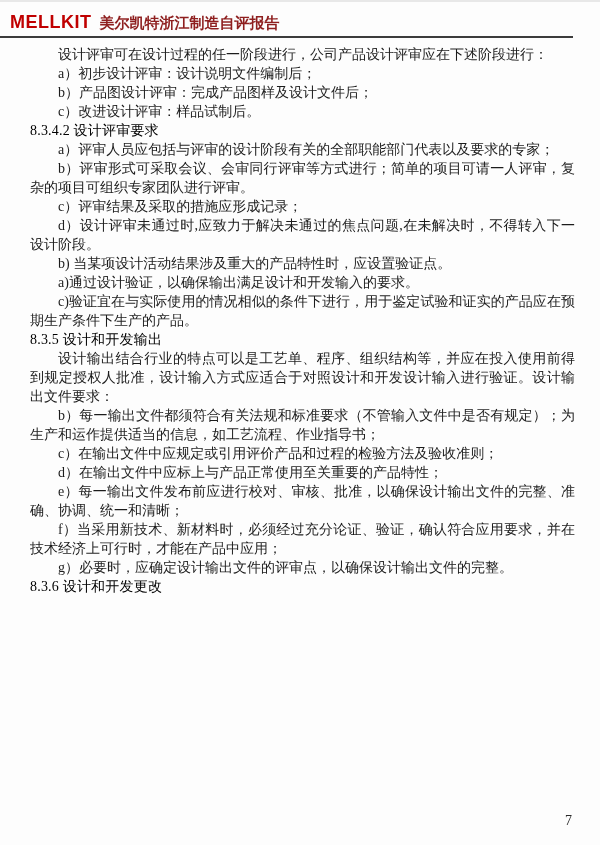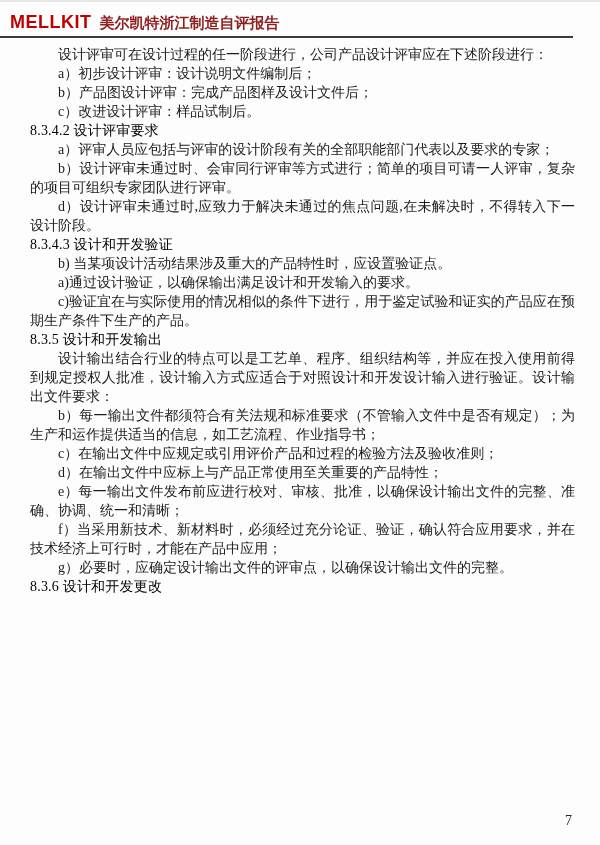--- a/index.html
+++ b/index.html
@@ -68,23 +68,23 @@
     <span class="report-title">美尔凯特浙江制造自评报告</span>
   </div>
 
   <div class="doc-body">
     <p class="p-indent">设计评审可在设计过程的任一阶段进行，公司产品设计评审应在下述阶段进行：</p>
     <p class="p-indent">a）初步设计评审：设计说明文件编制后；</p>
     <p class="p-indent">b）产品图设计评审：完成产品图样及设计文件后；</p>
     <p class="p-indent">c）改进设计评审：样品试制后。</p>
     <p class="p-heading">8.3.4.2 设计评审要求</p>
     <p class="p-indent">a）评审人员应包括与评审的设计阶段有关的全部职能部门代表以及要求的专家；</p>
-    <p class="p-indent">b）设计评审未通过时、会审同行评审等方式进行；简单的项目可请一人评审，复杂的项目可组织专家团队进行评审。</p>
+    <p class="p-indent">b）评审形式可采取会议、会审同行评审等方式进行；简单的项目可请一人评审，复杂的项目可组织专家团队进行评审。</p>
+    <p class="p-indent">c）评审结果及采取的措施应形成记录；</p>
     <p class="p-indent">d）设计评审未通过时,应致力于解决未通过的焦点问题,在未解决时，不得转入下一设计阶段。</p>
-    <p class="p-heading">8.3.4.3 设计和开发验证</p>
     <p class="p-indent">b) 当某项设计活动结果涉及重大的产品特性时，应设置验证点。</p>
     <p class="p-indent">a)通过设计验证，以确保输出满足设计和开发输入的要求。</p>
     <p class="p-indent">c)验证宜在与实际使用的情况相似的条件下进行，用于鉴定试验和证实的产品应在预期生产条件下生产的产品。</p>
     <p class="p-heading">8.3.5 设计和开发输出</p>
     <p class="p-indent">设计输出结合行业的特点可以是工艺单、程序、组织结构等，并应在投入使用前得到规定授权人批准，设计输入方式应适合于对照设计和开发设计输入进行验证。设计输出文件要求：</p>
     <p class="p-indent">b）每一输出文件都须符合有关法规和标准要求（不管输入文件中是否有规定）；为生产和运作提供适当的信息，如工艺流程、作业指导书；</p>
     <p class="p-indent">c）在输出文件中应规定或引用评价产品和过程的检验方法及验收准则；</p>
     <p class="p-indent">d）在输出文件中应标上与产品正常使用至关重要的产品特性；</p>
     <p class="p-indent">e）每一输出文件发布前应进行校对、审核、批准，以确保设计输出文件的完整、准确、协调、统一和清晰；</p>
     <p class="p-indent">f）当采用新技术、新材料时，必须经过充分论证、验证，确认符合应用要求，并在技术经济上可行时，才能在产品中应用；</p>

